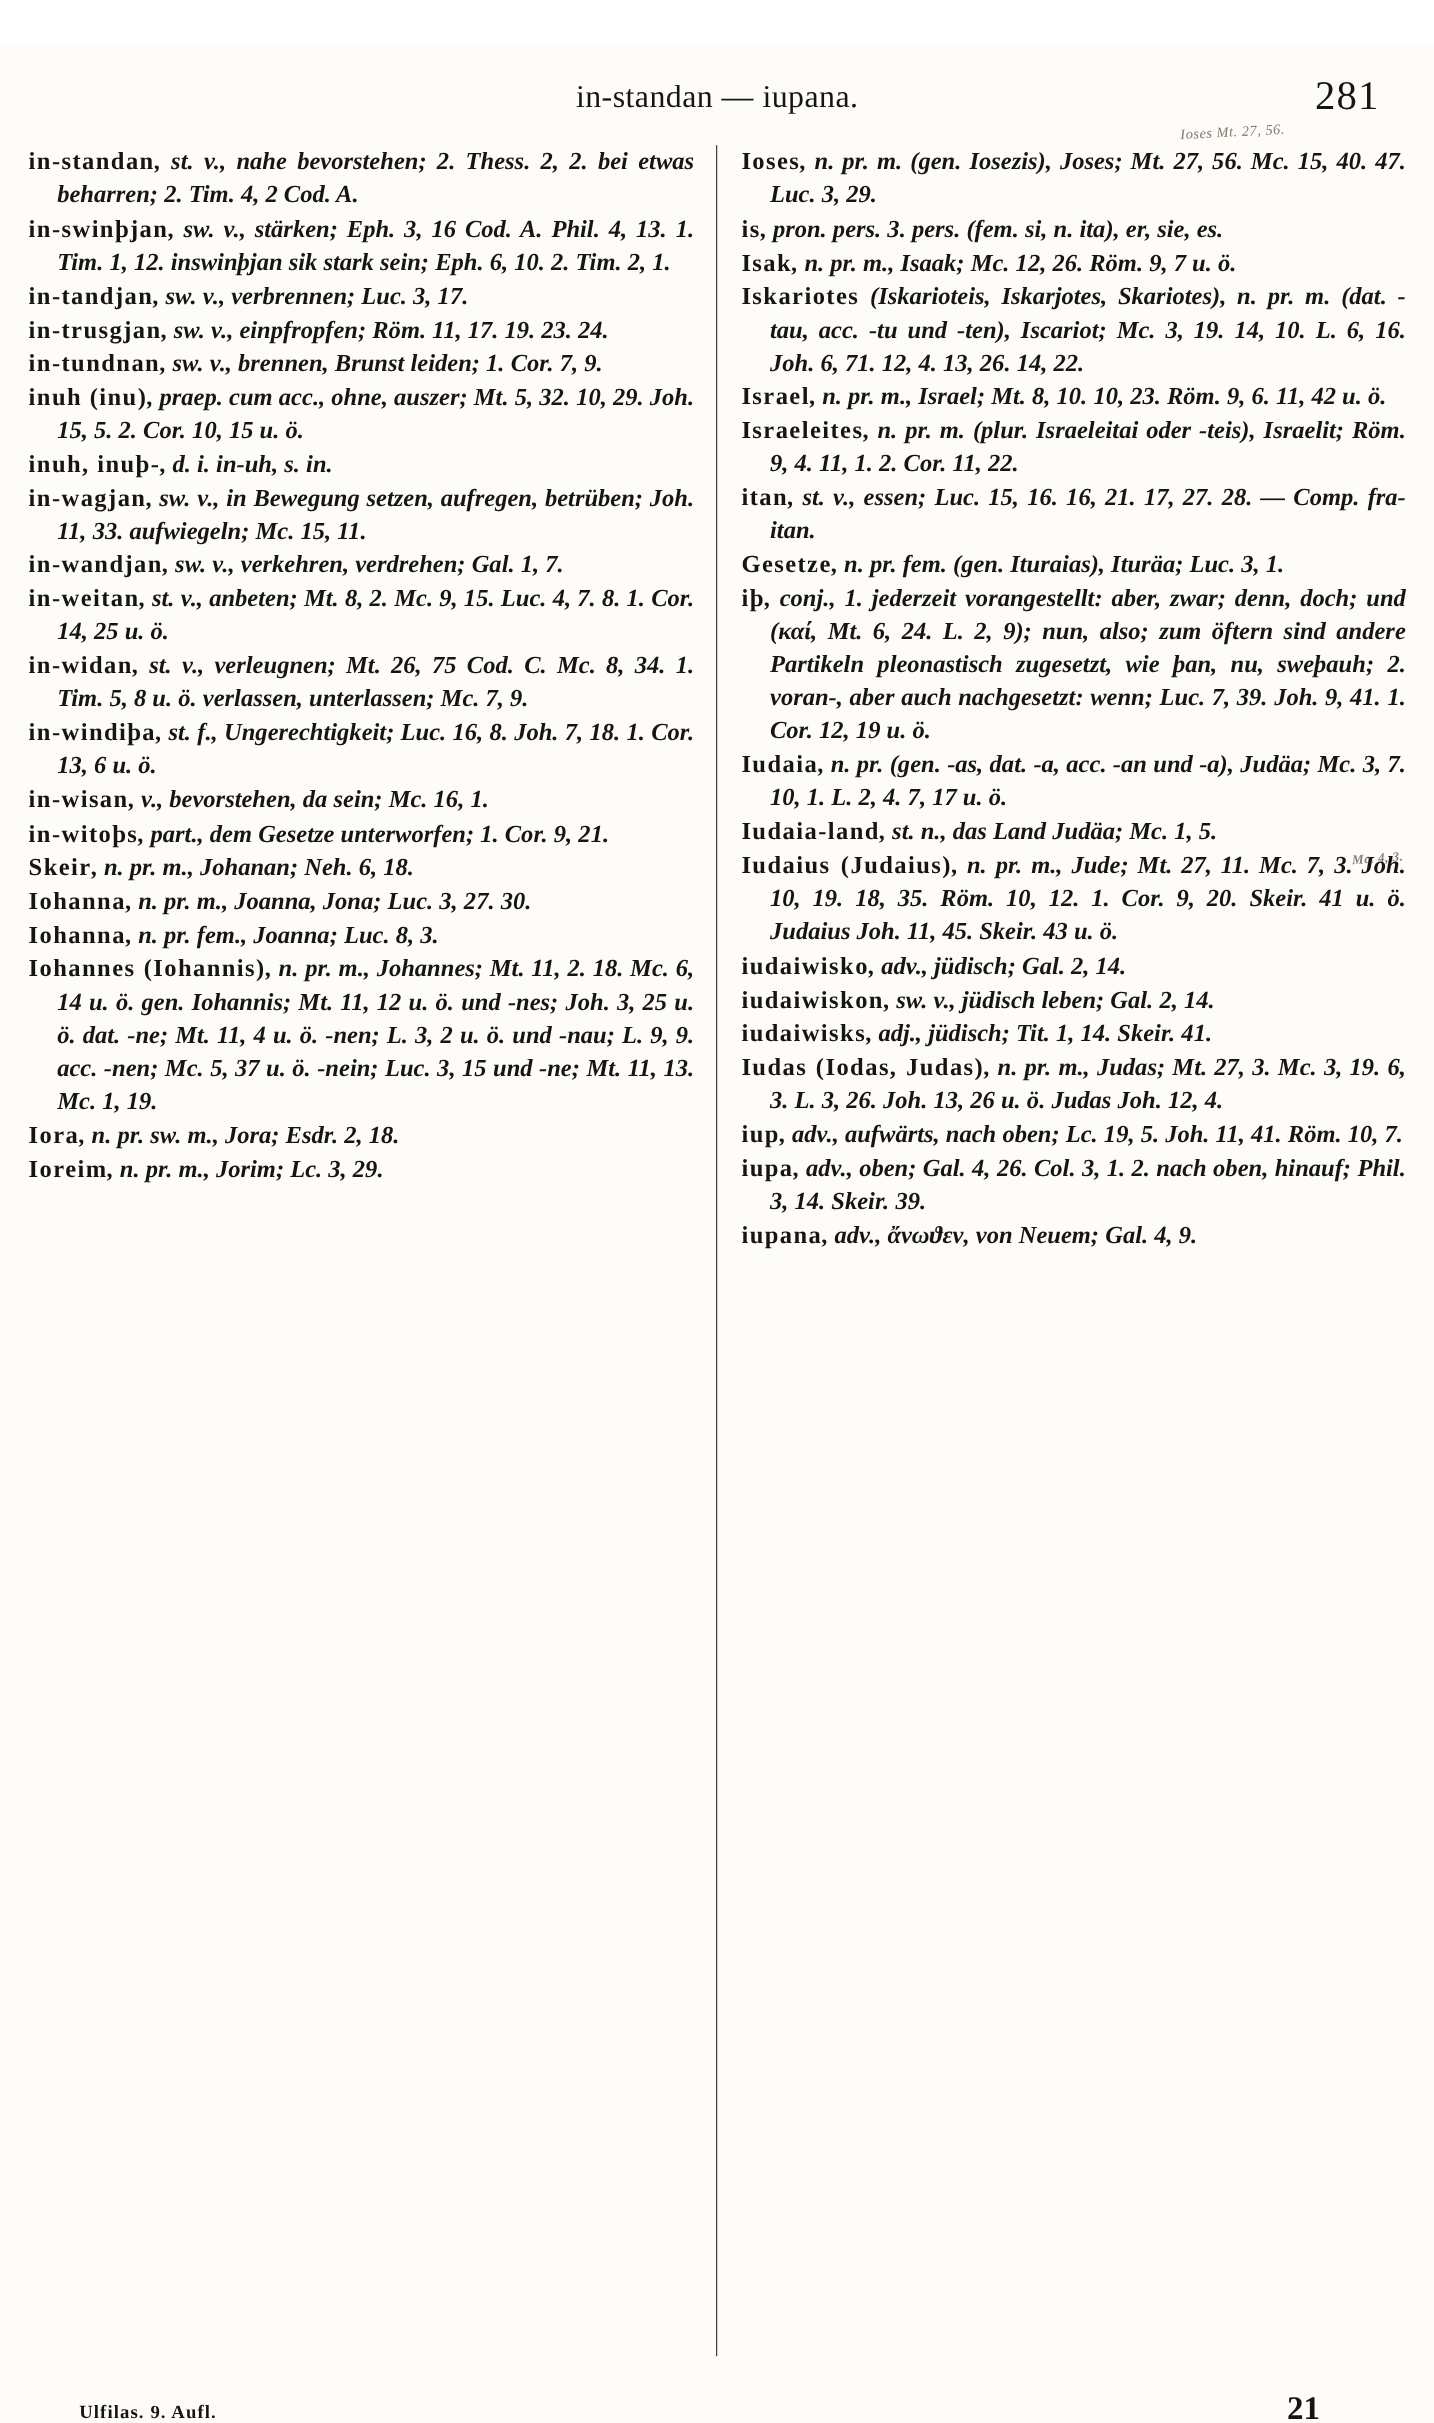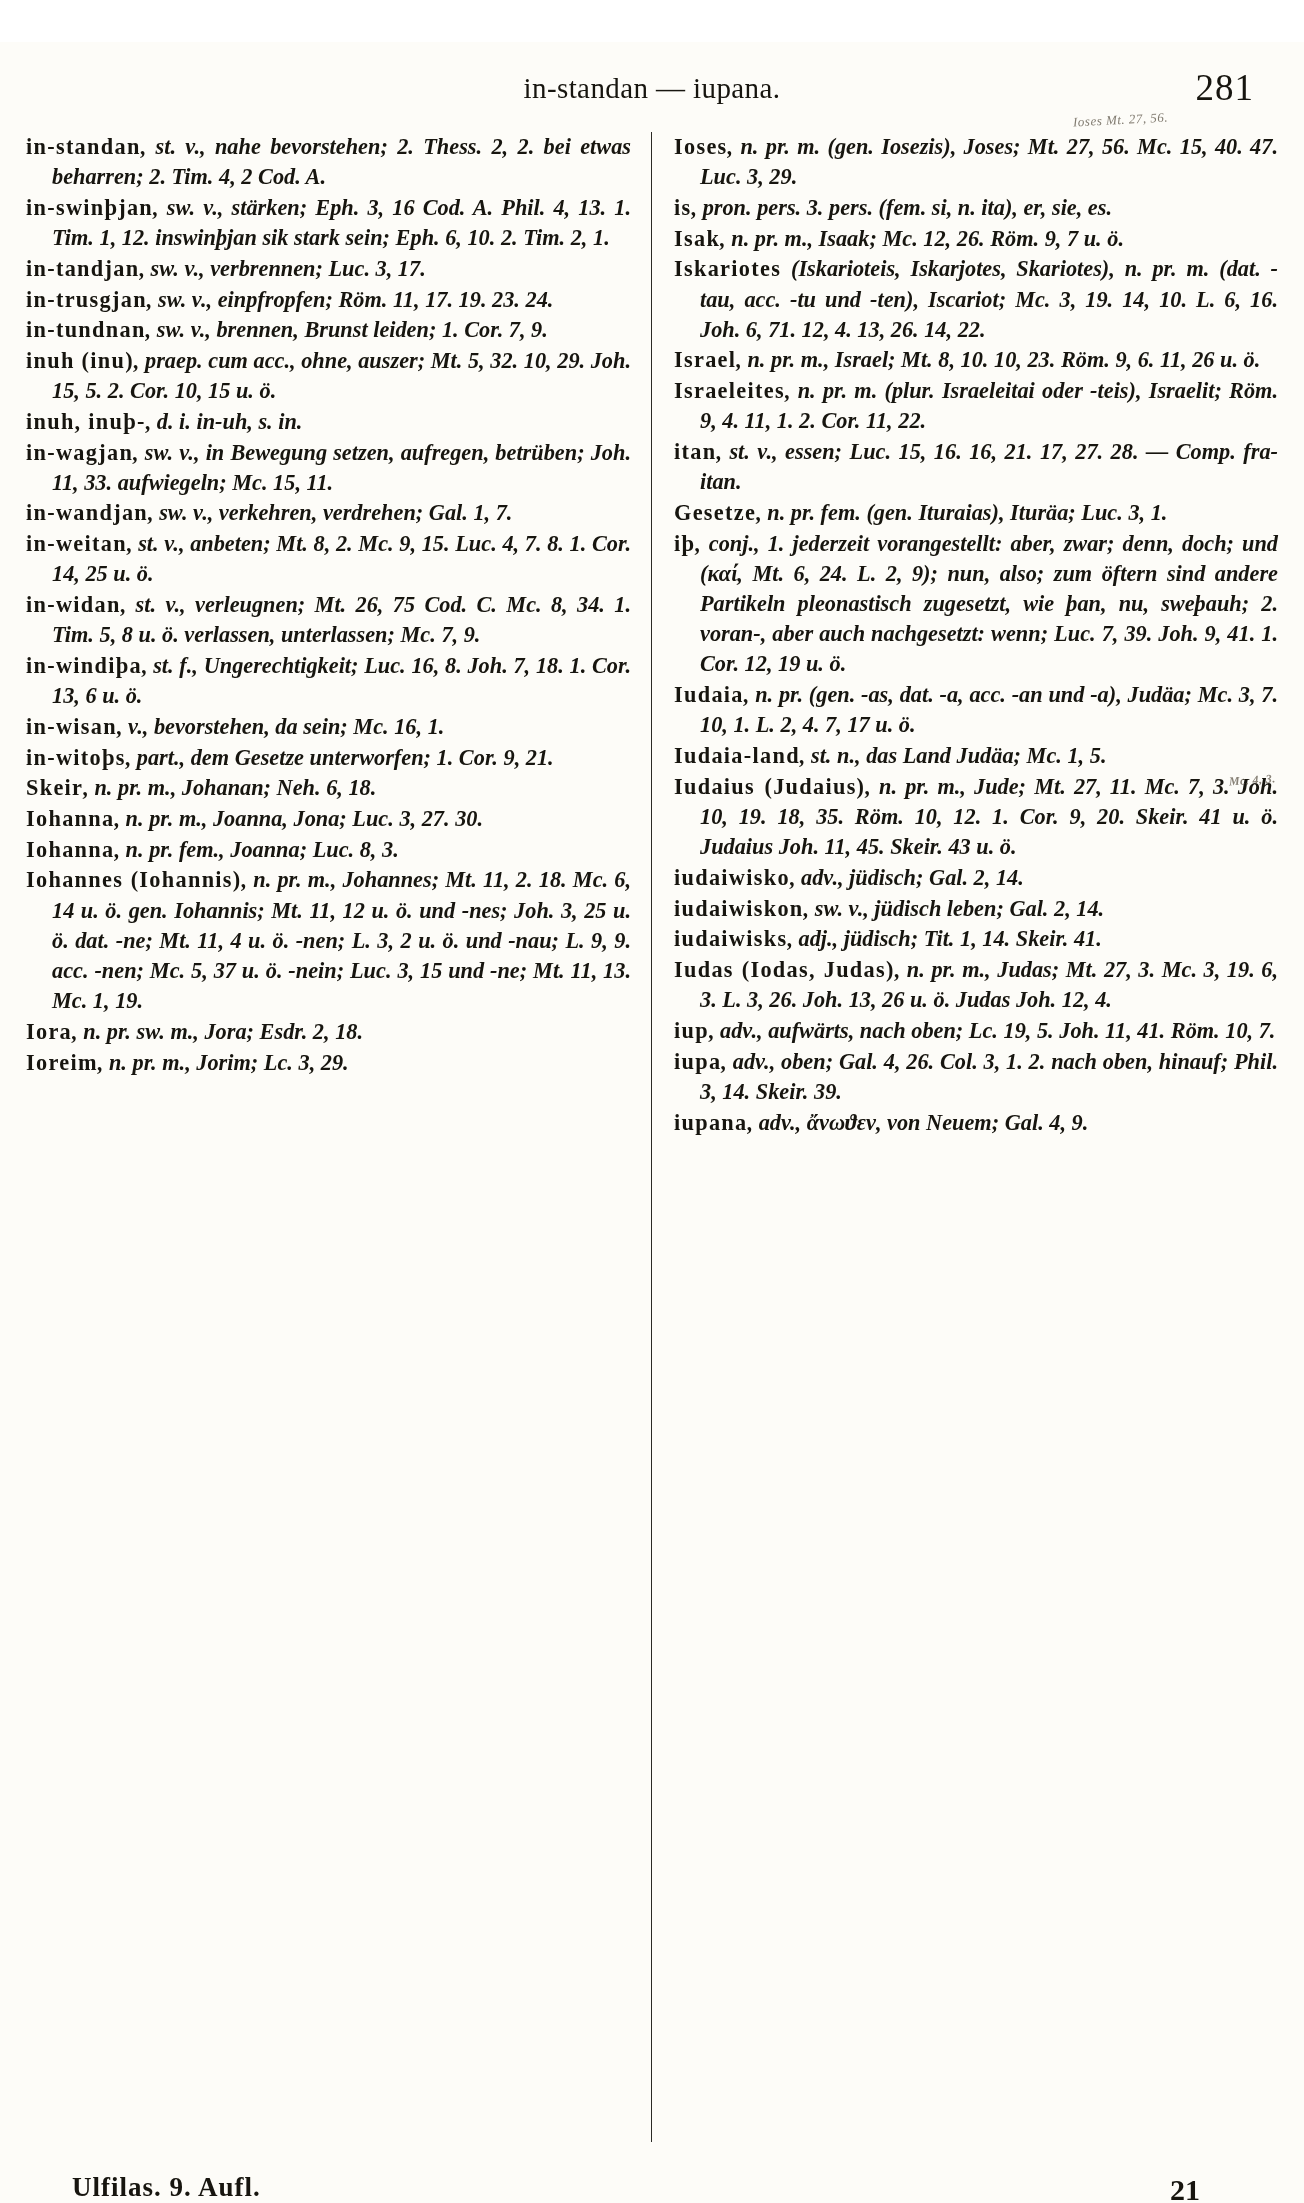--- a/index.html
+++ b/index.html
@@ -108,21 +108,21 @@
     position: absolute;
     left: 26px;
     right: 26px;
     bottom: 42px;
     height: 40px;
   }
   .footer-left {
     position: absolute;
     left: 46px;
     bottom: 0;
-    font-size: 27px;
+    font-size: 17px;
     font-weight: bold;
     letter-spacing: 1px;
   }
   .footer-right {
     position: absolute;
     right: 78px;
     bottom: -4px;
     font-size: 30px;
     font-weight: bold;
   }
@@ -165,21 +165,21 @@
       <p class="entry"><span class="hw">Iohannes (Iohannis)</span><span class="i">, n. pr. m., Johannes; Mt. 11, 2. 18. Mc. 6, 14 u. ö. gen. Iohannis; Mt. 11, 12 u. ö. und -nes; Joh. 3, 25 u. ö. dat. -ne; Mt. 11, 4 u. ö. -nen; L. 3, 2 u. ö. und -nau; L. 9, 9. acc. -nen; Mc. 5, 37 u. ö. -nein; Luc. 3, 15 und -ne; Mt. 11, 13. Mc. 1, 19.</span></p>
       <p class="entry"><span class="hw">Iora</span><span class="i">, n. pr. sw. m., Jora; Esdr. 2, 18.</span></p>
       <p class="entry"><span class="hw">Ioreim</span><span class="i">, n. pr. m., Jorim; Lc. 3, 29.</span></p>
     </div>
 
     <div class="col col-right">
       <p class="entry"><span class="hw">Ioses</span><span class="i">, n. pr. m. (gen. Iosezis), Joses; Mt. 27, 56. Mc. 15, 40. 47. Luc. 3, 29.</span></p>
       <p class="entry"><span class="hw">is</span><span class="i">, pron. pers. 3. pers. (fem. si, n. ita), er, sie, es.</span></p>
       <p class="entry"><span class="hw">Isak</span><span class="i">, n. pr. m., Isaak; Mc. 12, 26. Röm. 9, 7 u. ö.</span></p>
       <p class="entry"><span class="hw">Iskariotes</span><span class="i"> (Iskarioteis, Iskarjotes, Skariotes), n. pr. m. (dat. -tau, acc. -tu und -ten), Iscariot; Mc. 3, 19. 14, 10. L. 6, 16. Joh. 6, 71. 12, 4. 13, 26. 14, 22.</span></p>
-      <p class="entry"><span class="hw">Israel</span><span class="i">, n. pr. m., Israel; Mt. 8, 10. 10, 23. Röm. 9, 6. 11, 26 u. ö.</span></p>
+      <p class="entry"><span class="hw">Israel</span><span class="i">, n. pr. m., Israel; Mt. 8, 10. 10, 23. Röm. 9, 6. 11, 42 u. ö.</span></p>
       <p class="entry"><span class="hw">Israeleites</span><span class="i">, n. pr. m. (plur. Israeleitai oder -teis), Israelit; Röm. 9, 4. 11, 1. 2. Cor. 11, 22.</span></p>
       <p class="entry"><span class="hw">itan</span><span class="i">, st. v., essen; Luc. 15, 16. 16, 21. 17, 27. 28. — Comp. fra-itan.</span></p>
       <p class="entry"><span class="hw">Gesetze</span><span class="i">, n. pr. fem. (gen. Ituraias), Ituräa; Luc. 3, 1.</span></p>
       <p class="entry"><span class="hw">iþ</span><span class="i">, conj., 1. jederzeit vorangestellt: aber, zwar; denn, doch; und (καί, Mt. 6, 24. L. 2, 9); nun, also; zum öftern sind andere Partikeln pleonastisch zugesetzt, wie þan, nu, sweþauh; 2. voran-, aber auch nachgesetzt: wenn; Luc. 7, 39. Joh. 9, 41. 1. Cor. 12, 19 u. ö.</span></p>
       <p class="entry"><span class="hw">Iudaia</span><span class="i">, n. pr. (gen. -as, dat. -a, acc. -an und -a), Judäa; Mc. 3, 7. 10, 1. L. 2, 4. 7, 17 u. ö.</span></p>
       <p class="entry"><span class="hw">Iudaia-land</span><span class="i">, st.  n.,  das  Land Judäa;  Mc. 1, 5.</span></p>
       <p class="entry"><span class="hw">Iudaius (Judaius)</span><span class="i">, n. pr. m., Jude; Mt. 27, 11. Mc. 7, 3. Joh. 10, 19. 18, 35. Röm. 10, 12. 1. Cor. 9, 20. Skeir. 41 u. ö. Judaius Joh. 11, 45. Skeir. 43 u. ö.</span></p>
       <p class="entry"><span class="hw">iudaiwisko</span><span class="i">, adv., jüdisch; Gal. 2, 14.</span></p>
       <p class="entry"><span class="hw">iudaiwiskon</span><span class="i">, sw. v., jüdisch leben; Gal. 2, 14.</span></p>
       <p class="entry"><span class="hw">iudaiwisks</span><span class="i">, adj., jüdisch; Tit. 1, 14. Skeir. 41.</span></p>

